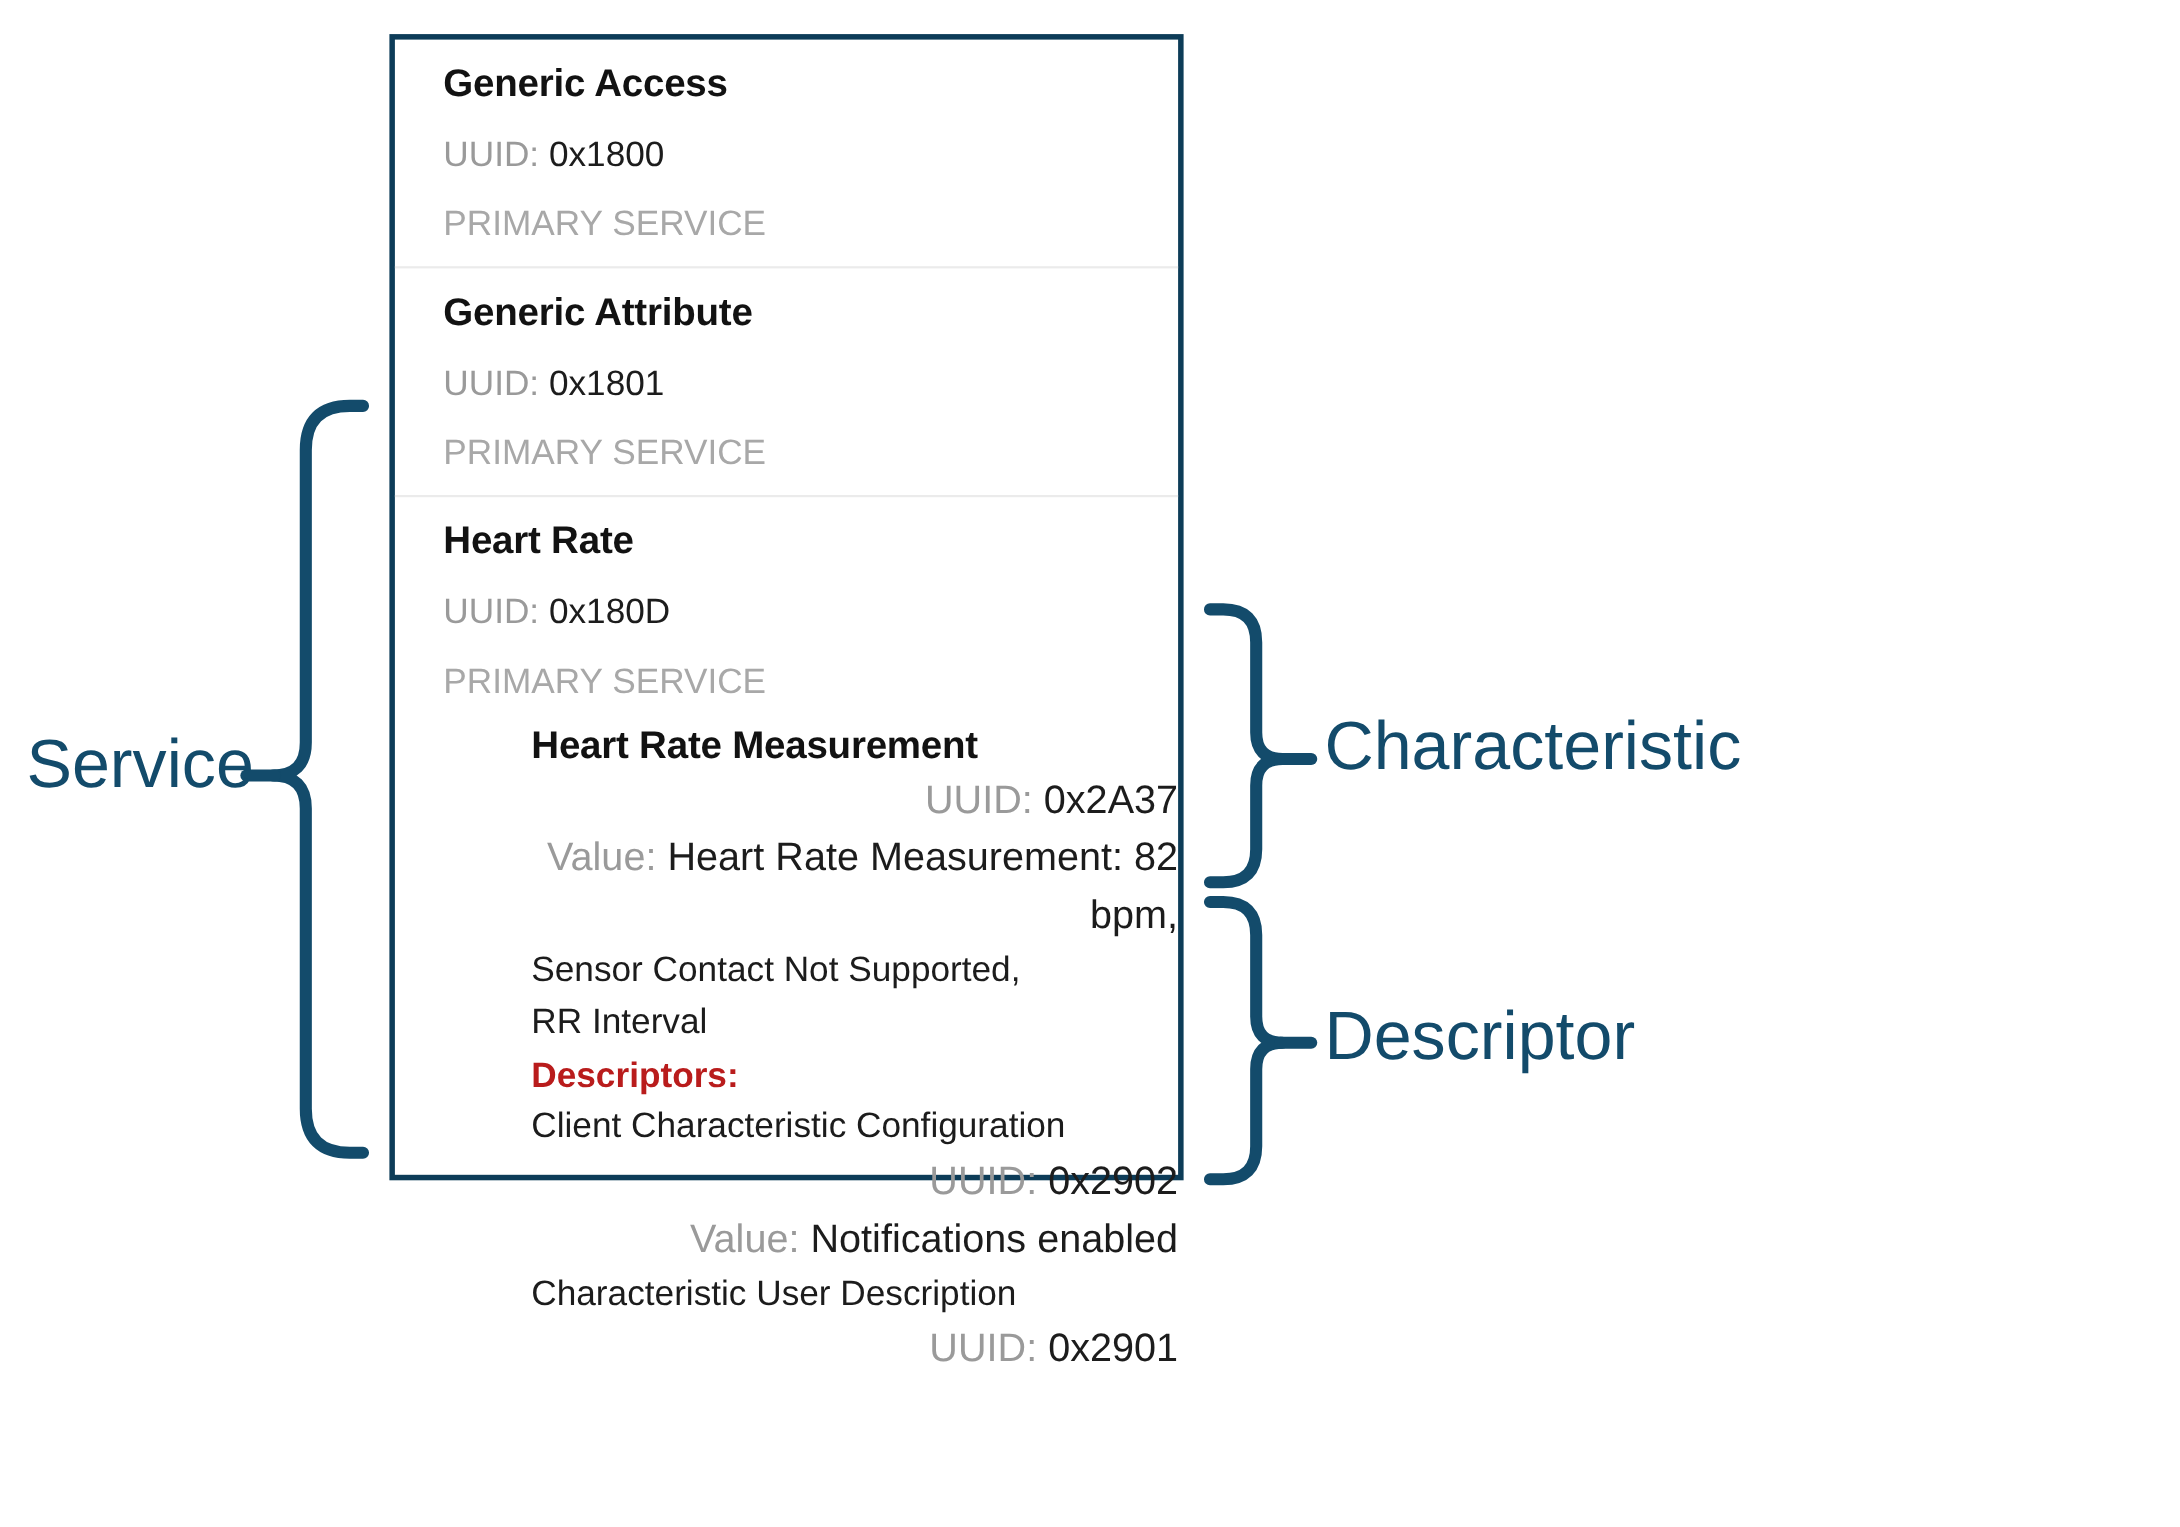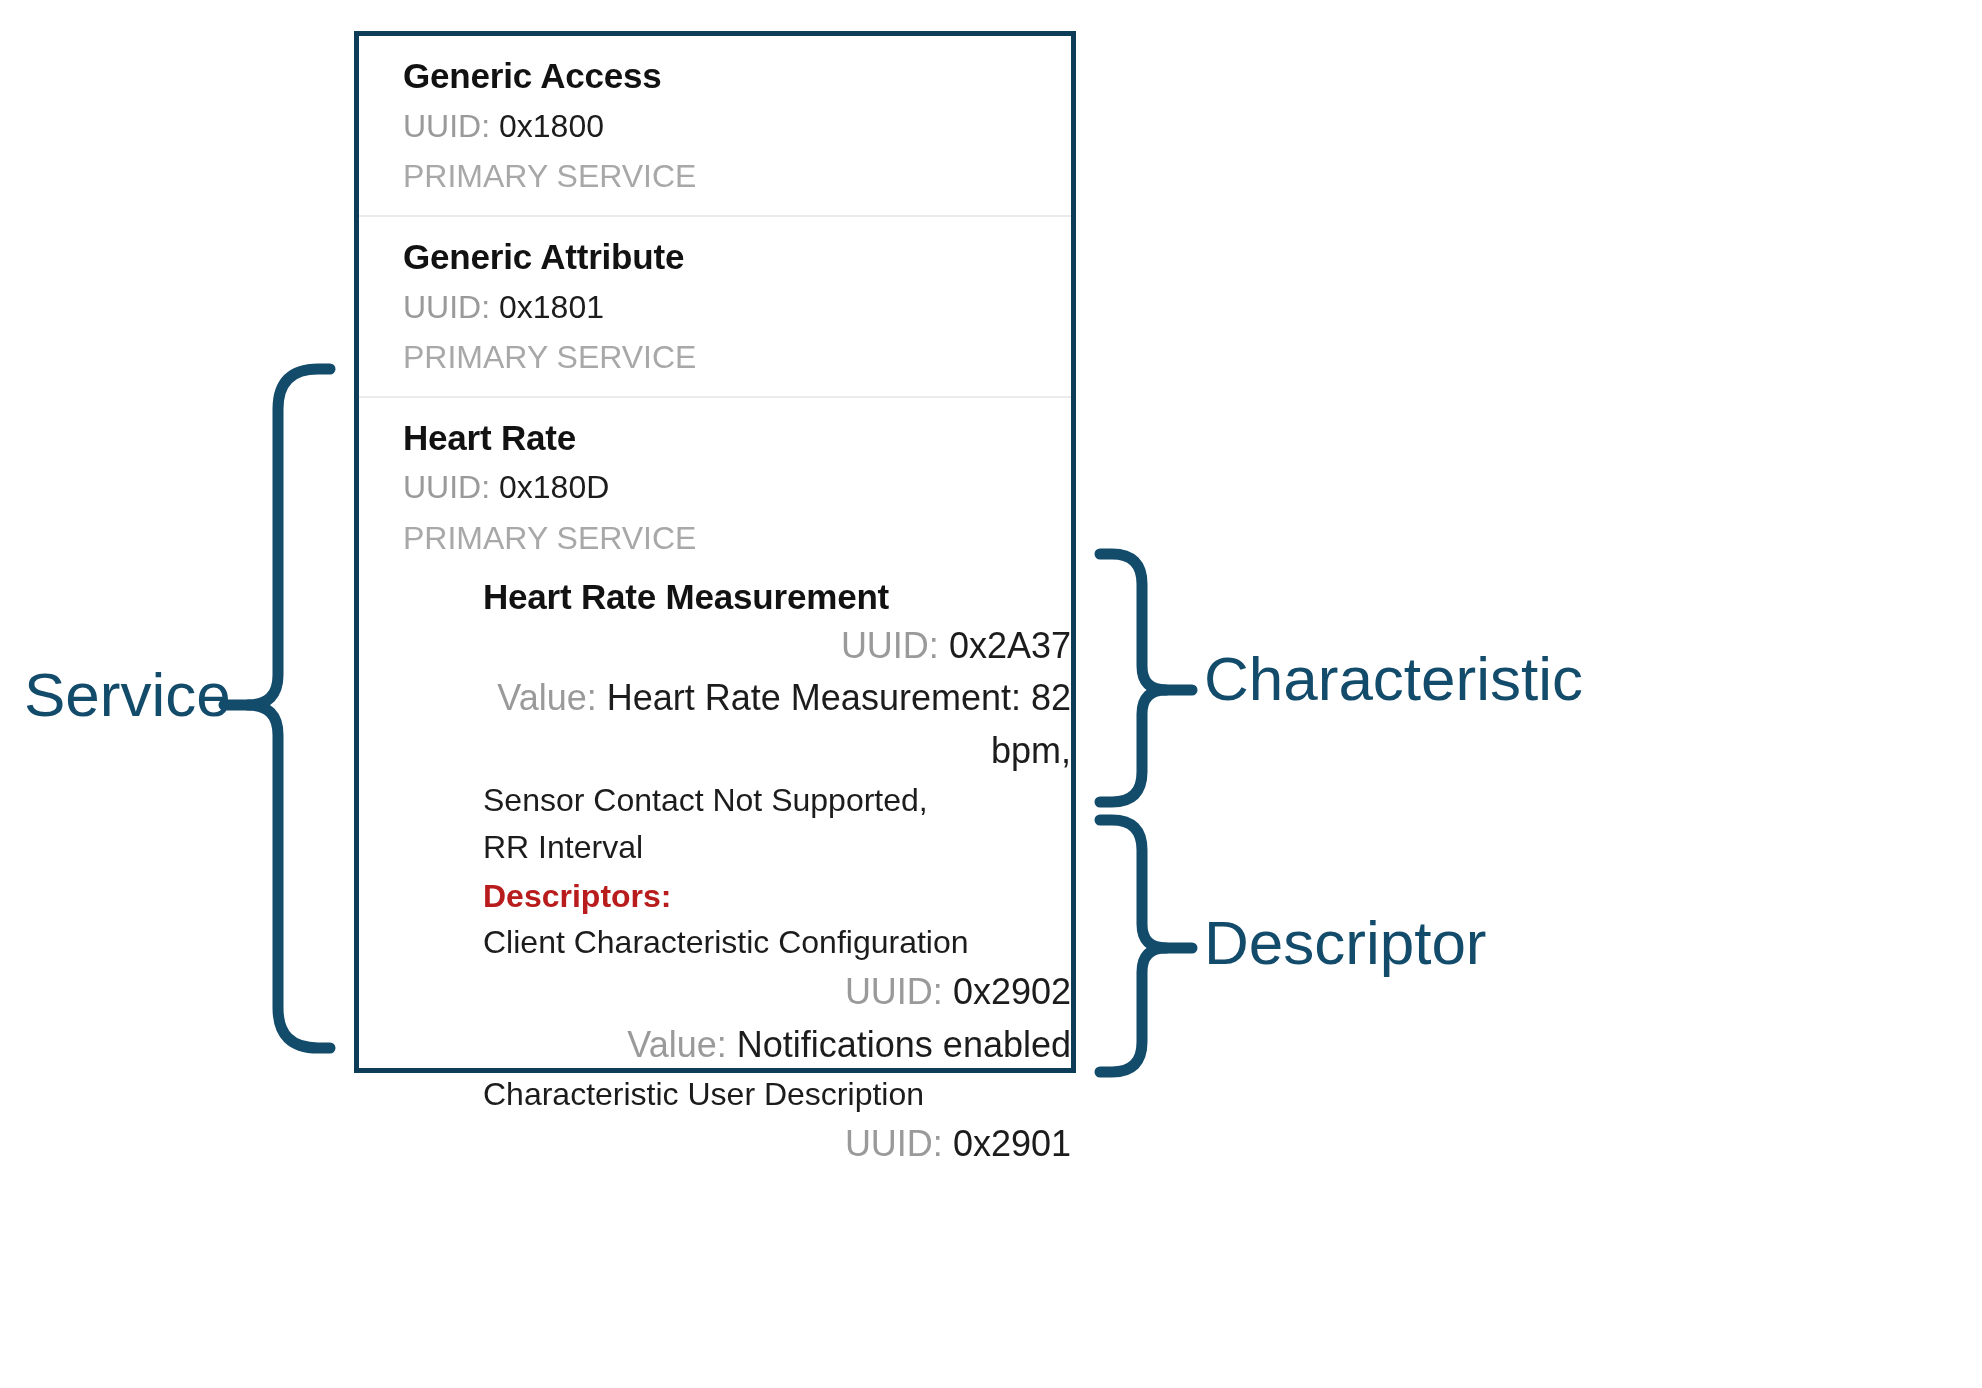--- a/index.html
+++ b/index.html
@@ -41,31 +41,31 @@
     font-size: 35px;
     font-weight: bold;
     color: #121212;
     letter-spacing: -0.2px;
     line-height: 1.28;
   }
   .svc-uuid {
     font-size: 32px;
     color: #9a9a9a;
     line-height: 1.42;
-    margin-top: 5px;
+    margin-top: 19px;
   }
   .svc-uuid b {
     color: #1c1c1c;
     font-weight: normal;
   }
   .svc-type {
     font-size: 32px;
     color: #a8a8a8;
     line-height: 1.36;
-    margin-top: 6px;
+    margin-top: 19px;
   }
 
   
   .char-block {
     padding-left: 80px;
     padding-top: 14px;
   }
   .char-name {
     font-size: 35px;
     font-weight: bold;

